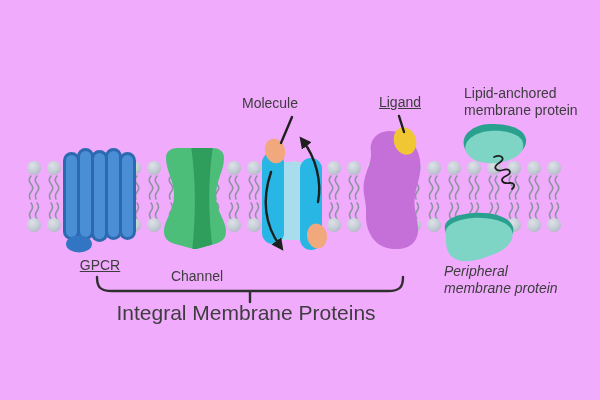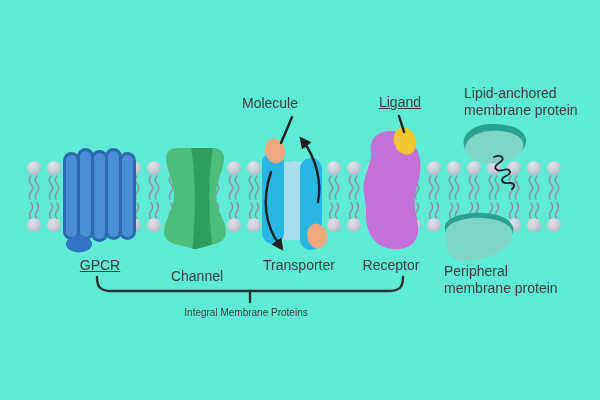--- a/index.html
+++ b/index.html
@@ -1,26 +1,26 @@
 <!DOCTYPE html>
 <html><head>
 <meta charset="utf-8">
 <style>
   html,body{margin:0;padding:0;background:#ffffff;}
   .canvas{
-    position:relative;width:600px;height:400px;background:#5eead4;overflow:hidden;
+    position:relative;width:600px;height:400px;background:#f0abfc;overflow:hidden;
     font-family:"Liberation Sans","DejaVu Sans",sans-serif;
   }
   .diagram-svg{position:absolute;left:0;top:0;}
   .lbl{
     position:absolute;color:#3d3d3d;font-size:14px;line-height:17px;
     white-space:pre-line;user-select:none;
   }
   .lbl.c{transform:translateX(-50%);text-align:center;white-space:nowrap;}
-  .lbl.big{font-size:10px;}
+  .lbl.big{font-size:21px;}
 </style>
 </head>
 <body>
 
 <div class="canvas">
 
   <svg class="diagram-svg" width="600" height="400" viewBox="0 0 600 400">
     <defs>
       <radialGradient id="hg" cx="38%" cy="32%" r="75%">
         <stop offset="0%" stop-color="#dde1e7"></stop>
@@ -110,19 +110,17 @@
 
     <path d="M97,277 C97,287 100,291 112,291 L388,291 C400,291 403,287 403,277 M250,291 L250,302" fill="none" stroke="#2f2f2f" stroke-width="2.4" stroke-linecap="round"></path>
   </svg>
 
   <div class="lbl c" style="left:270px;top:95px;">Molecule</div>
   <div class="lbl c" style="left:400px;top:94px;text-decoration:underline;">Ligand</div>
   <div class="lbl" style="left:464px;top:85px;">Lipid-anchored
 membrane protein</div>
   <div class="lbl c" style="left:100px;top:257px;text-decoration:underline;">GPCR</div>
   <div class="lbl c" style="left:197px;top:268px;">Channel</div>
-  <div class="lbl c" style="left:299px;top:257px;">Transporter</div>
-  <div class="lbl c" style="left:391px;top:257px;">Receptor</div>
-  <div class="lbl" style="left:444px;top:263px;">Peripheral
+  <div class="lbl" style="left:444px;top:263px;font-style:italic;">Peripheral
 membrane protein</div>
   <div class="lbl c big" style="left:246px;top:304px;">Integral Membrane Proteins</div>
 
 </div>
 
 </body></html>

